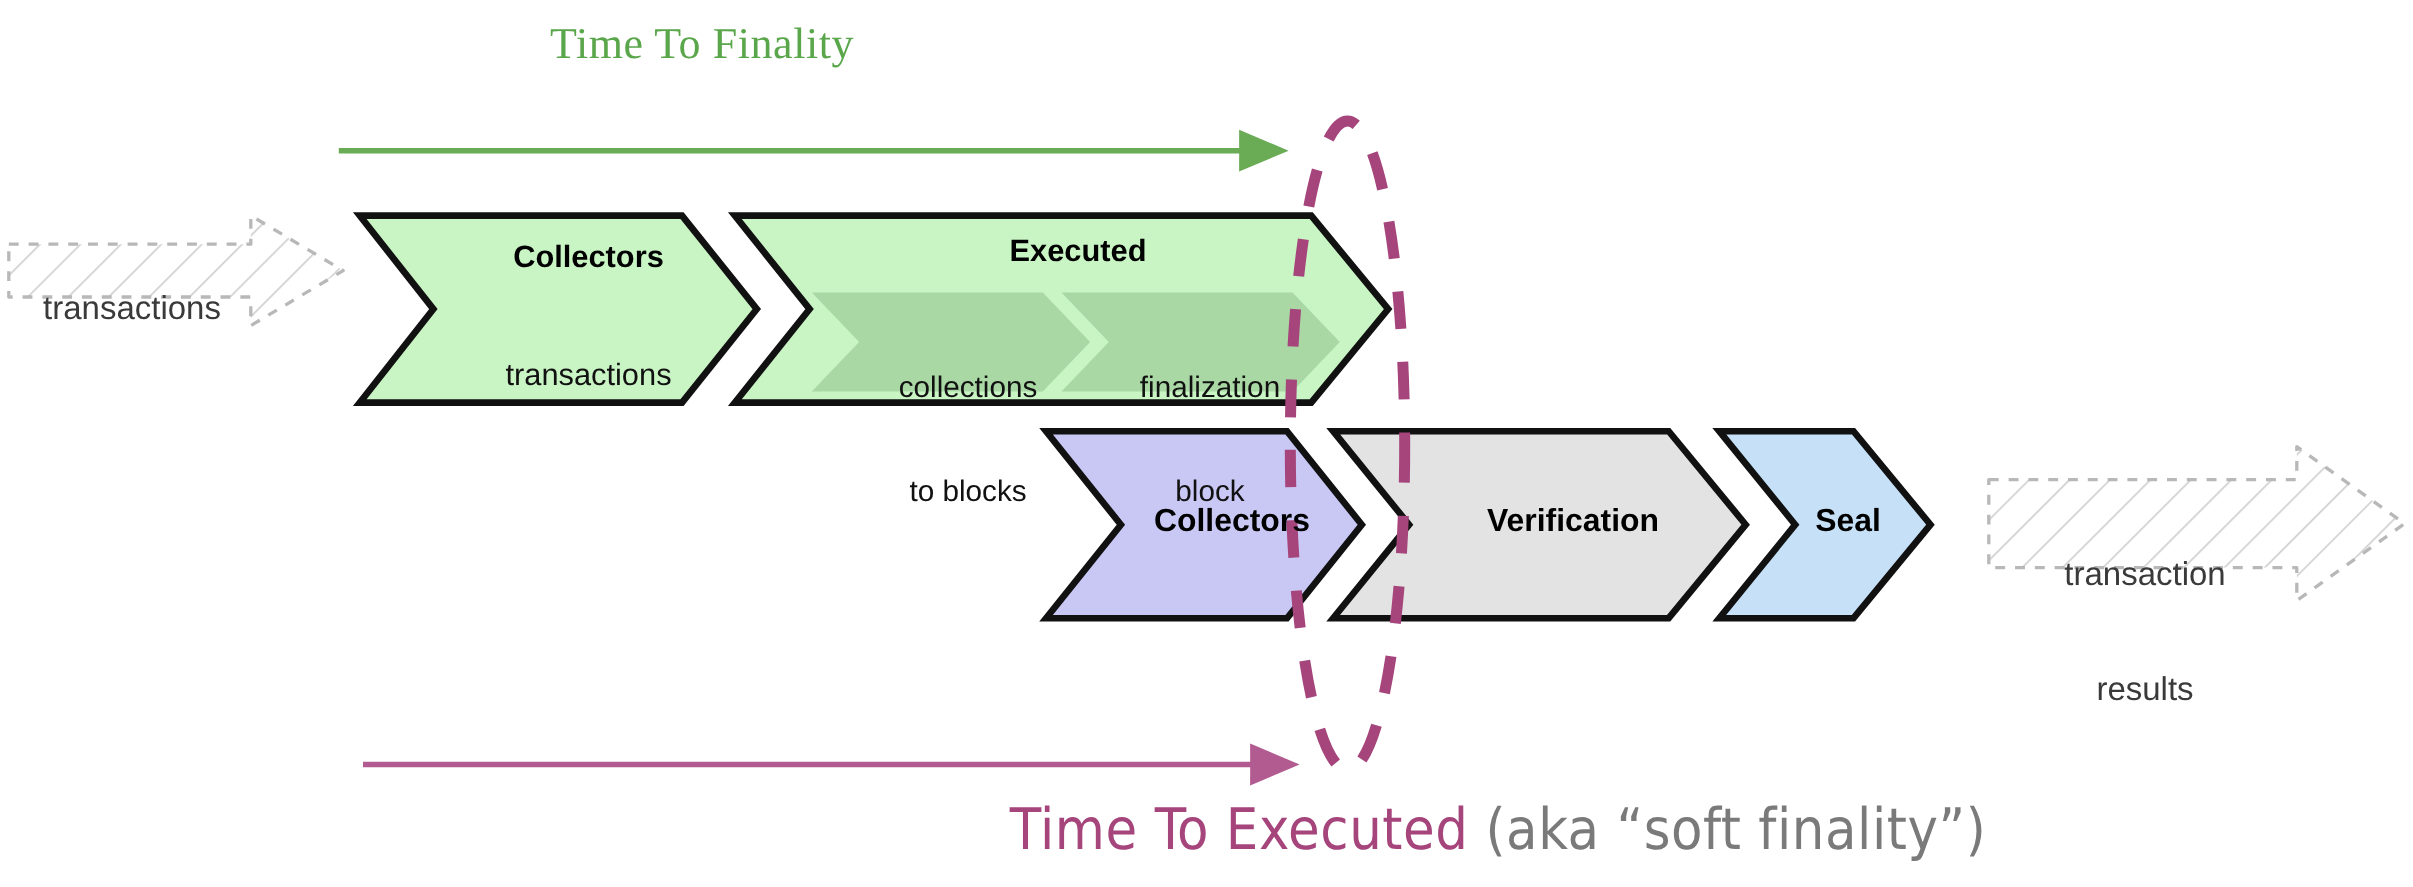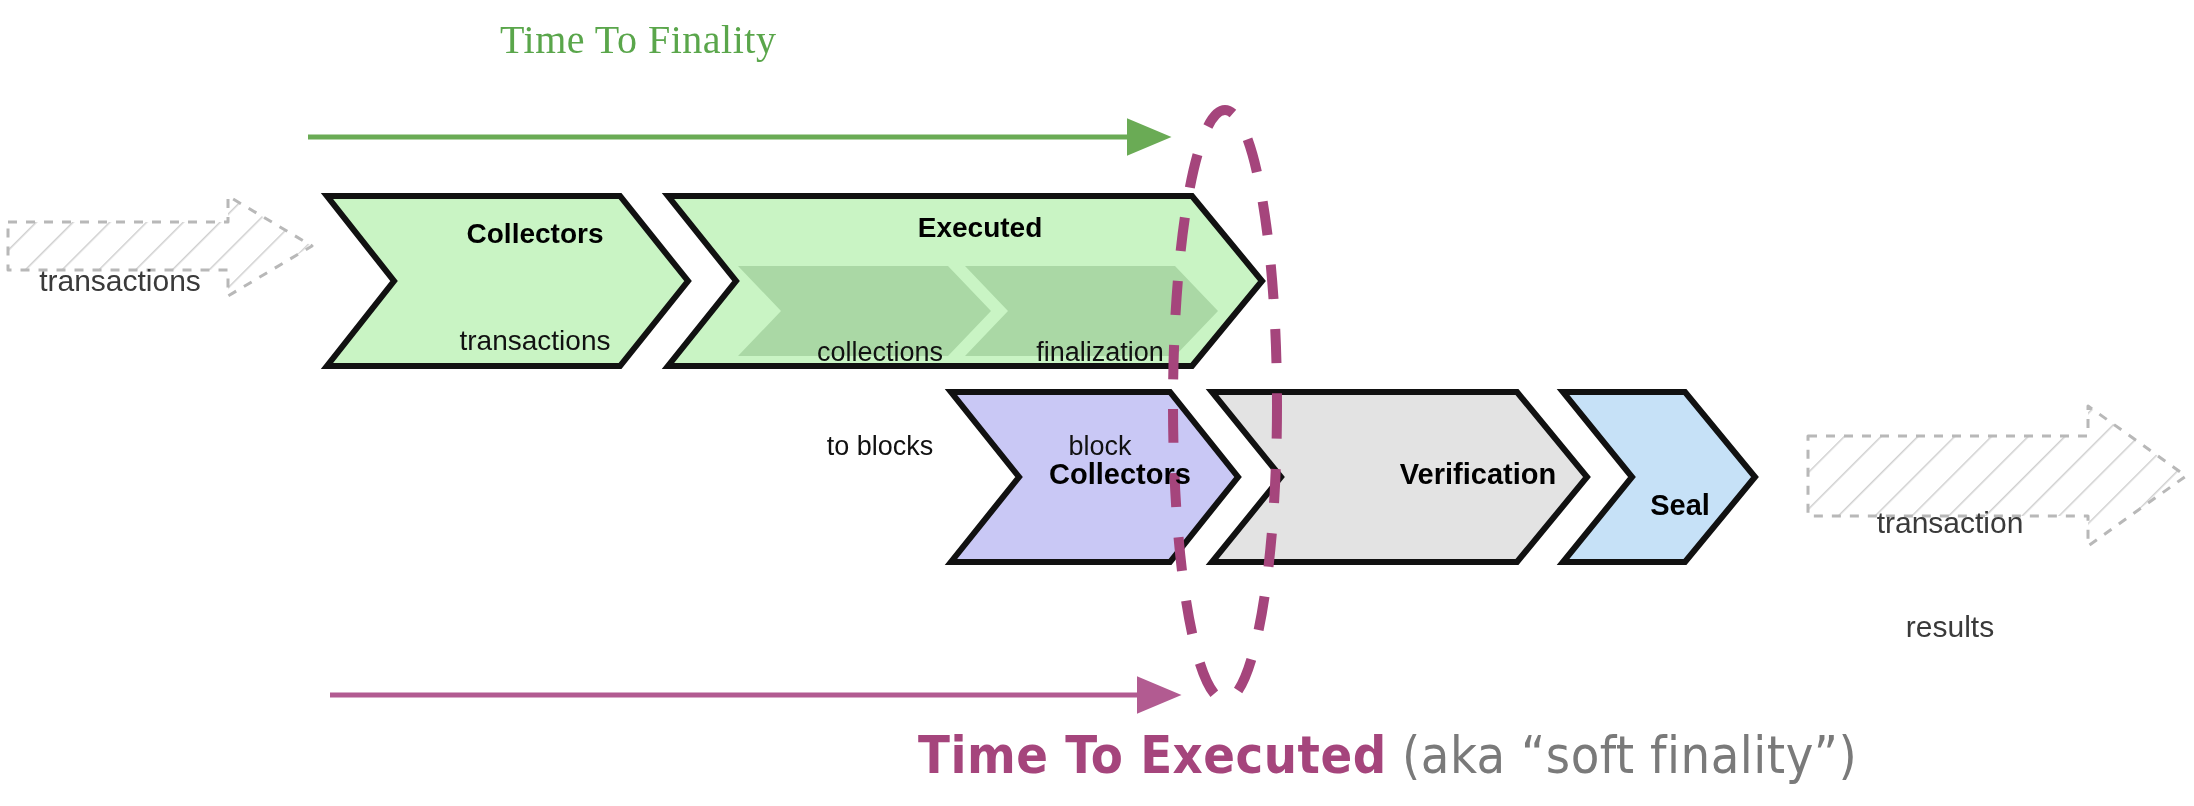--- a/index.html
+++ b/index.html
@@ -7,21 +7,21 @@
   #stage{position:relative;width:2194px;height:806px;background:#fff;}
   #stage svg{position:absolute;left:0;top:0;}
   .ttf-title{
     position:absolute;color:#5aa64b;font-size:40px;font-family:Liberation Serif, serif;
     white-space:nowrap;letter-spacing:.5px;
   }
   .tte-title{
     position:absolute;font-size:52px;font-family:"DejaVu Sans Condensed","Liberation Sans",sans-serif;
     white-space:nowrap;letter-spacing:.5px;
   }
-  .tte-strong{color:#a5457c;font-weight:bold;}
+  .tte-strong{color:#a5457c;}
   .tte-soft{color:#7a7a7a;margin-top:48px;}
   .lbl{position:absolute;text-align:center;white-space:pre;line-height:1.16;}
   .lbl-bold{font-weight:bold;}
   .ghost-txt{position:absolute;color:#3a3a3a;text-align:center;white-space:pre;line-height:1.16;font-size:30px;}
 </style>
 </head>
 <body>
 
 <div id="stage">
 
@@ -107,17 +107,17 @@
     <div>to blocks</div>
   </div>
 
   <div class="lbl" style="left:980px; top:274px; width:240px; font-size:27px; color:#111;">
     <div>finalization</div>
     <div>block</div>
   </div>
 
   <div class="lbl lbl-bold" style="left:1000px; top:458px; width:240px; font-size:29px; color:#000;">Collectors</div>
 
-  <div class="lbl lbl-bold" style="left:1280px; top:458px; width:300px; font-size:29px; color:#000;padding-left:48px;">Verification</div>
+  <div class="lbl lbl-bold" style="left:1280px; top:458px; width:300px; font-size:29px; color:#000;">Verification</div>
 
-  <div class="lbl lbl-bold" style="left:1620px; top:458px; width:120px; font-size:29px; color:#000;margin-top:31px;">Seal</div>
+  <div class="lbl lbl-bold" style="left:1620px; top:458px; width:120px; font-size:29px; color:#000;">Seal</div>
 
 </div>
 
 </body></html>

